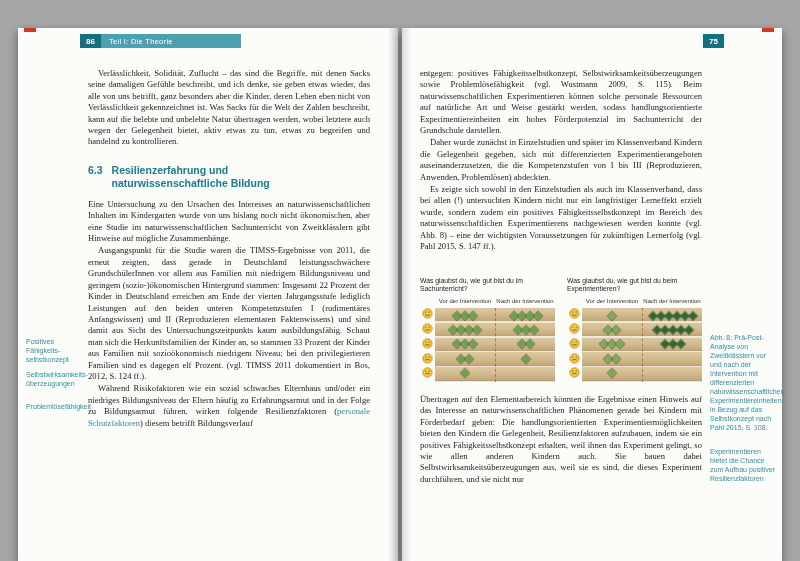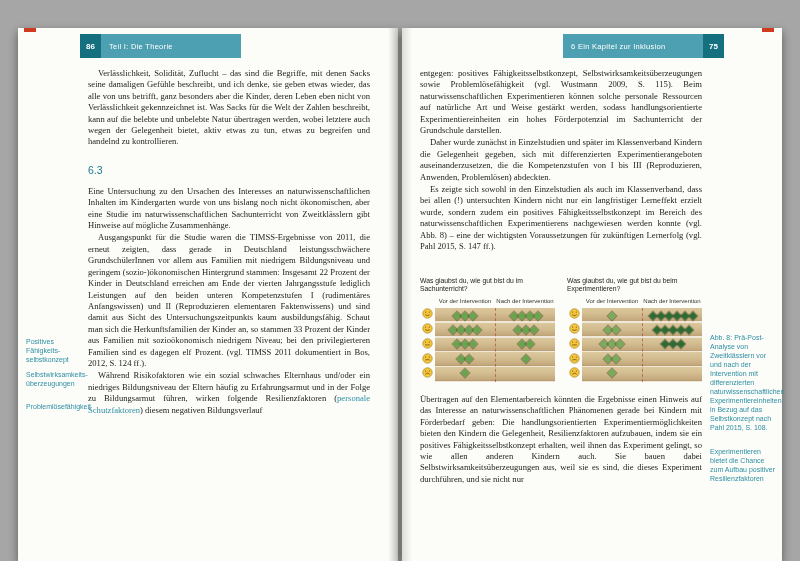--- a/index.html
+++ b/index.html
@@ -11,38 +11,38 @@
   .page-right{left:402px;}
   .page-left::after{content:"";position:absolute;top:0;right:0;width:10px;height:100%;
         background:linear-gradient(to right,rgba(0,0,0,0),rgba(0,0,0,.20));pointer-events:none;}
   .page-right::before{content:"";position:absolute;top:0;left:0;width:10px;height:100%;
         background:linear-gradient(to left,rgba(0,0,0,0),rgba(0,0,0,.13));pointer-events:none;}
 
   .tab{position:absolute;top:0;height:4px;width:12px;background:#cf3a20;}
   .tab-left{left:6px}
   .tab-right{right:8px}
 
-  .pageheader{position:absolute;top:6px;display:flex;height:24px;align-items:stretch;
+  .pageheader{position:absolute;top:6px;display:flex;height:14px;align-items:stretch;
         font-family:"Liberation Sans",sans-serif;color:#fff;}
   .header-left{left:62px}
   .header-right{right:58px}
   .pagenum{background:#14707f;font-size:8px;font-weight:bold;display:flex;align-items:center;padding:0 6px;}
   .band{background:#4da0b2;font-size:7.5px;display:flex;align-items:center;padding:0 8px;
         letter-spacing:.3px;width:140px;box-sizing:border-box;}
 
   .text-col{position:absolute;top:40px;width:282px;font-size:8.6px;line-height:11.4px;
         color:#232323;text-align:justify;}
   .page-left .text-col{left:70px}
   .page-right .text-col{left:18px}
   p.bp{margin:0 0 1px 0;}
   p.indent{text-indent:10px;}
   .highlight{color:#2f8fa5;}
 
   h2.sec{font-family:"Liberation Sans",sans-serif;color:#1b7a8e;font-size:10.5px;line-height:13px;
-        font-weight:normal;margin:16px 0 9px 0;display:flex;gap:9px;text-align:left;}
+        font-weight:bold;margin:16px 0 9px 0;display:flex;gap:9px;text-align:left;}
   .sec .txt{width:232px;}
 
   .mnote{position:absolute;font-family:"Liberation Sans",sans-serif;font-size:7px;line-height:9px;
         color:#2f8fa5;white-space:pre-line;text-align:left;}
   .page-left .mnote{left:8px;width:58px;}
   .page-right .mnote{left:308px;width:66px;}
   .ln0{top:309px}.ln1{top:342px}.ln2{top:374px}
   .rn0{top:305px}.rn1{top:419px}
 
   .fig{margin:24px 0 12px 0;}
@@ -80,32 +80,32 @@
     <div class="mnote ln0">Positives Fähigkeits-
 selbstkonzept</div>
     <div class="mnote ln1">Selbstwirksamkeits-
 überzeugungen</div>
     <div class="mnote ln2">Problemlösefähigkeit</div>
 
     <div class="text-col">
       <p class="bp indent">Verlässlichkeit, Solidität, Zuflucht – das sind die Begriffe, mit denen Sacks seine damaligen Gefühle beschreibt, und ich denke, sie geben etwas wieder, das alle von uns betrifft, ganz besonders aber die Kinder, deren Leben eben nicht von Verlässlichkeit gekennzeichnet ist. Was Sacks für die Welt der Zahlen beschreibt, kann auf die belebte und unbelebte Natur übertragen werden, wobei letztere auch wegen der Gelegenheit bietet, aktiv etwas zu tun, etwas zu begreifen und handelnd zu kontrollieren.</p>
       <h2 class="sec">
         <span class="num">6.3</span>
+        <span class="txt">Resilienzerfahrung und naturwissenschaftliche Bildung</span>
       </h2>
       <p class="bp">Eine Untersuchung zu den Ursachen des Interesses an naturwissenschaftlichen Inhalten im Kindergarten wurde von uns bislang noch nicht ökonomischen, aber eine Studie im naturwissenschaftlichen Sachunterricht von Zweitklässlern gibt Hinweise auf mögliche Zusammenhänge.</p>
       <p class="bp indent">Ausgangspunkt für die Studie waren die TIMSS-Ergebnisse von 2011, die erneut zeigten, dass gerade in Deutschland leistungsschwächere GrundschülerInnen vor allem aus Familien mit niedrigem Bildungsniveau und geringem (sozio-)ökonomischen Hintergrund stammen: Insgesamt 22 Prozent der Kinder in Deutschland erreichen am Ende der vierten Jahrgangsstufe lediglich Leistungen auf den beiden unteren Kompetenzstufen I (rudimentäres Anfangswissen) und II (Reproduzieren elementaren Faktenwissens) und sind damit aus Sicht des Untersuchungszeitpunkts kaum ausbildungsfähig. Schaut man sich die Herkunftsfamilien der Kinder an, so stammen 33 Prozent der Kinder aus Familien mit sozioökonomisch niedrigem Niveau; bei den privilegierteren Familien sind es dagegen elf Prozent. (vgl. TIMSS 2011 dokumentiert in Bos, 2012, S. 124 ff.).</p>
-      <p class="bp indent"><span>Während Risikofaktoren wie ein sozial schwaches Elternhaus und/oder ein niedriges Bildungsniveau der Eltern häufig zu Erfahrungsarmut und in der Folge zu Bildungsarmut führen, wirken folgende Resilienzfaktoren (</span><span class="highlight">personale Schutzfaktoren</span><span>) diesem negativen Bildungsverlauf</span></p>
+      <p class="bp indent"><span>Während Risikofaktoren wie ein sozial schwaches Elternhaus und/oder ein niedriges Bildungsniveau der Eltern häufig zu Erfahrungsarmut und in der Folge zu Bildungsarmut führen, wirken folgende Resilienzfaktoren (</span><span class="highlight">personale Schutzfaktoren</span><span>) diesem betrifft Bildungsverlauf</span></p>
     </div>
   </div>
 
   <div class="page page-right">
     <div class="tab tab-right"></div>
 
     <div class="pageheader header-right">
-      <span class="band">6 Ein Kapitel zur Inklusion</span>
       <span class="pagenum">75</span>
     </div>
 
     <div class="mnote rn0">Abb. 8: Prä-Post-Analyse von Zweitklässlern vor und nach der Intervention mit differenzierten naturwissenschaftlichen Experimentiereinheiten in Bezug auf das Selbstkonzept nach Pahl 2015, S. 108.</div>
     <div class="mnote rn1">Experimentieren bietet die Chance zum Aufbau positiver Resilienzfaktoren</div>
 
     <div class="text-col">
       <p class="bp">entgegen: positives Fähigkeitsselbstkonzept, Selbstwirksamkeitsüberzeugungen sowie Problemlösefähigkeit (vgl. Wustmann 2009, S. 115). Beim naturwissenschaftlichen Experimentieren können solche personale Ressourcen auf natürliche Art und Weise gestärkt werden, sodass handlungsorientierte Experimentiereinheiten ein hohes Förderpotenzial im Sachunterricht der Grundschule darstellen.</p>
       <p class="bp indent">Daher wurde zunächst in Einzelstudien und später im Klassenverband Kindern die Gelegenheit gegeben, sich mit differenzierten Experimentierangeboten auseinanderzusetzen, die die Kompetenzstufen von I bis III (Reproduzieren, Anwenden, Problemlösen) abdeckten.</p>
       <p class="bp indent">Es zeigte sich sowohl in den Einzelstudien als auch im Klassenverband, dass bei allen (!) untersuchten Kindern nicht nur ein langfristiger Lerneffekt erzielt wurde, sondern zudem ein positives Fähigkeitsselbstkonzept im Bereich des naturwissenschaftlichen Experimentierens nachgewiesen werden konnte (vgl. Abb. 8) – eine der wichtigsten Voraussetzungen für zukünftigen Lernerfolg (vgl. Pahl 2015, S. 147 ff.).</p>

